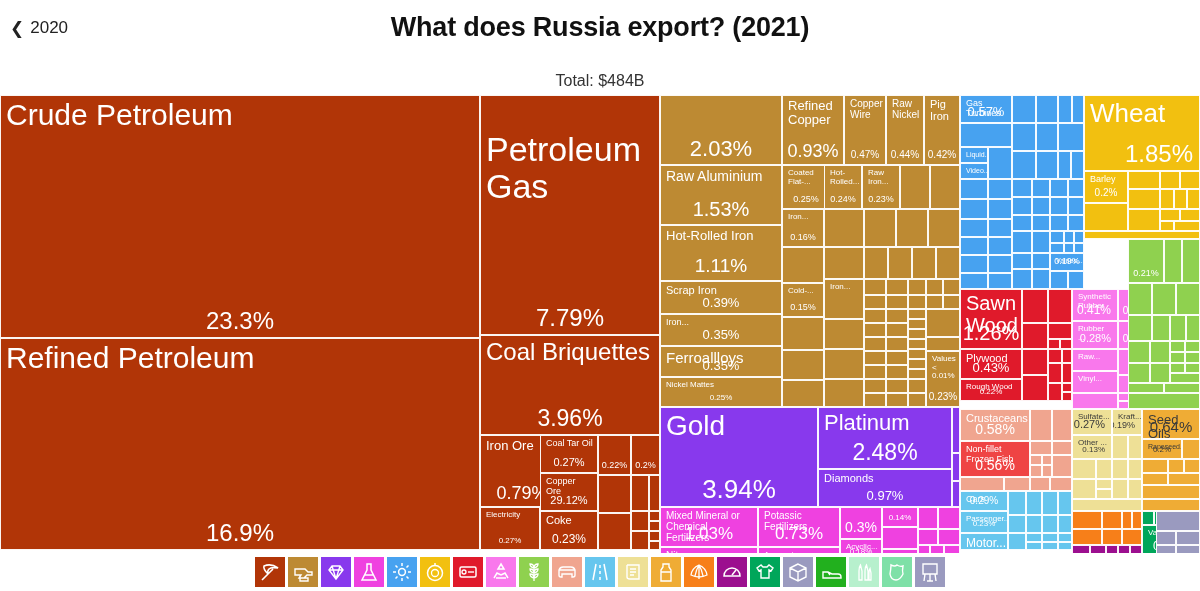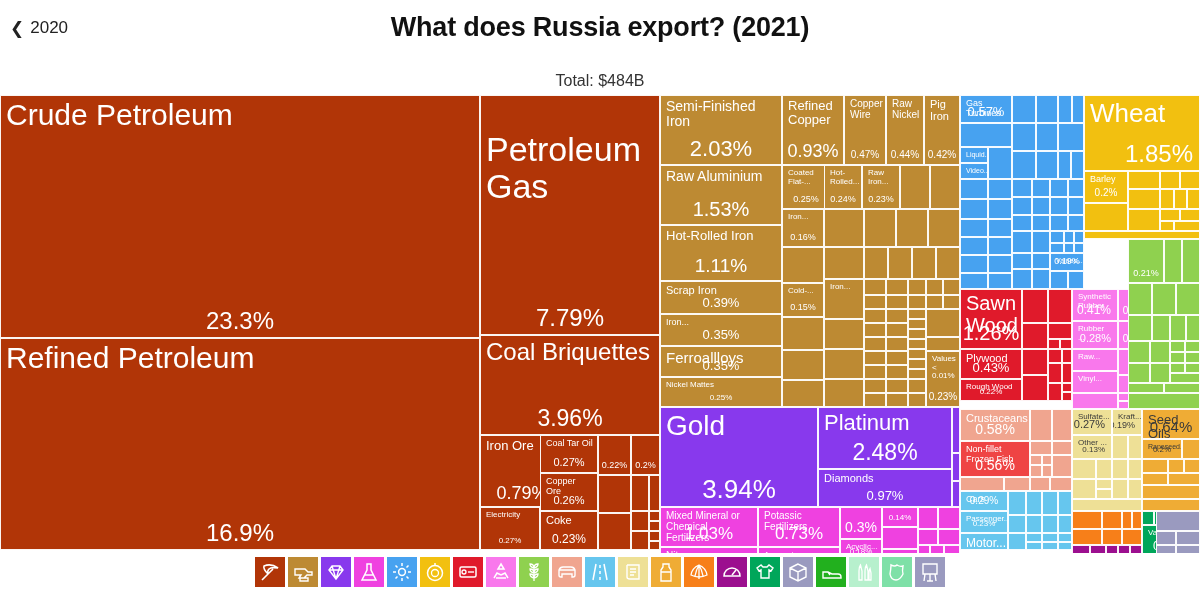--- a/index.html
+++ b/index.html
@@ -108,21 +108,21 @@
       <div class="cell ctr" style="left: 480px; top: 412px; width: 60px; height: 43px; background: rgb(177, 53, 7);">
         <span class="nm" style="font-size: 8px;">Electricity</span>
         <span class="vl" style="font-size: 8px;">0.27%</span>
       </div>
       <div class="cell ctr" style="left: 540px; top: 340px; width: 58px; height: 38px; background: rgb(177, 53, 7);">
         <span class="nm" style="font-size: 9px;">Coal Tar Oil</span>
         <span class="vl" style="font-size: 11px;">0.27%</span>
       </div>
       <div class="cell ctr" style="left: 540px; top: 378px; width: 58px; height: 38px; background: rgb(177, 53, 7);">
         <span class="nm" style="font-size: 9px;">Copper Ore</span>
-        <span class="vl" style="font-size: 11px;">0.26%</span>
+        <span class="vl" style="font-size: 11px;">29.12%</span>
       </div>
       <div class="cell ctr" style="left: 540px; top: 416px; width: 58px; height: 39px; background: rgb(177, 53, 7);">
         <span class="nm" style="font-size: 11px;">Coke</span>
         <span class="vl" style="font-size: 12px;">0.23%</span>
       </div>
       <div class="cell ctr" style="left: 598px; top: 340px; width: 33px; height: 40px; background: rgb(177, 53, 7);">
         <span class="vl" style="font-size: 9px;">0.22%</span>
       </div>
       <div class="cell" style="left: 598px; top: 380px; width: 33px; height: 38px; background: rgb(177, 53, 7);"></div>
       <div class="cell" style="left: 598px; top: 418px; width: 33px; height: 37px; background: rgb(177, 53, 7);"></div>
@@ -131,21 +131,20 @@
       </div>
       <div class="cell" style="left: 631px; top: 380px; width: 18px; height: 36px; background: rgb(177, 53, 7);"></div>
       <div class="cell" style="left: 649px; top: 380px; width: 11px; height: 36px; background: rgb(177, 53, 7);"></div>
       <div class="cell" style="left: 631px; top: 416px; width: 18px; height: 20px; background: rgb(177, 53, 7);"></div>
       <div class="cell" style="left: 631px; top: 436px; width: 18px; height: 19px; background: rgb(177, 53, 7);"></div>
       <div class="cell" style="left: 649px; top: 416px; width: 11px; height: 10px; background: rgb(177, 53, 7);"></div>
       <div class="cell" style="left: 649px; top: 426px; width: 11px; height: 10px; background: rgb(177, 53, 7);"></div>
       <div class="cell" style="left: 649px; top: 436px; width: 11px; height: 10px; background: rgb(177, 53, 7);"></div>
       <div class="cell" style="left: 649px; top: 446px; width: 11px; height: 9px; background: rgb(177, 53, 7);"></div>
       <div class="cell ctr" style="left: 660px; top: 0px; width: 122px; height: 70px; background: rgb(189, 138, 51);">
-        <span class="nm" style="font-size: 14px;">Semi-Finished Iron</span>
         <span class="vl" style="font-size: 22px;">2.03%</span>
       </div>
       <div class="cell ctr" style="left: 660px; top: 70px; width: 122px; height: 60px; background: rgb(189, 138, 51);">
         <span class="nm" style="font-size: 14px;">Raw Aluminium</span>
         <span class="vl" style="font-size: 20px;">1.53%</span>
       </div>
       <div class="cell ctr" style="left: 660px; top: 130px; width: 122px; height: 56px; background: rgb(189, 138, 51);">
         <span class="nm" style="font-size: 13px;">Hot-Rolled Iron</span>
         <span class="vl" style="font-size: 19px;">1.11%</span>
       </div>

